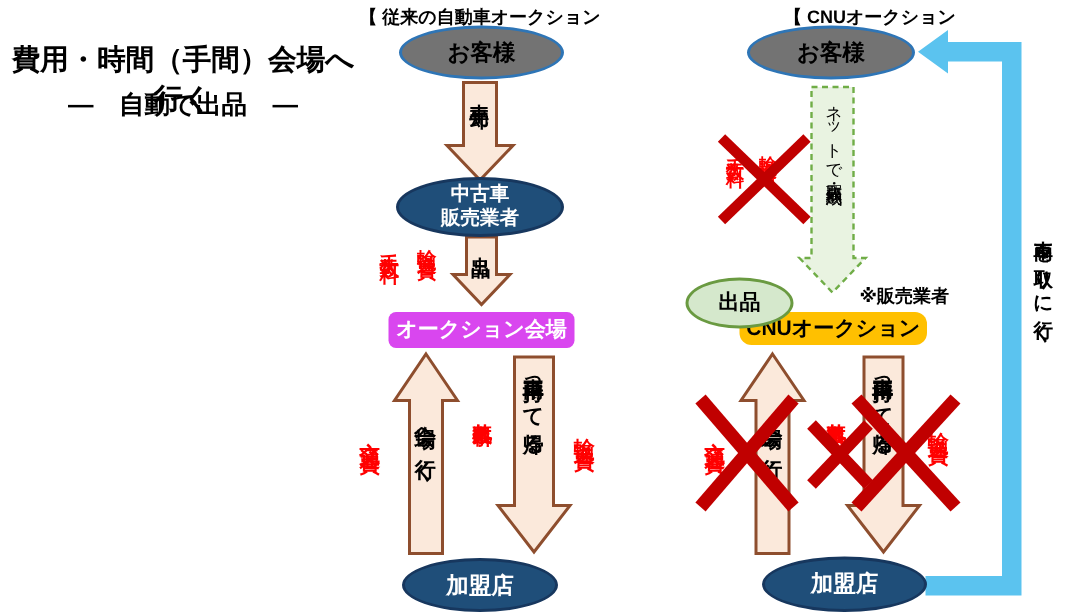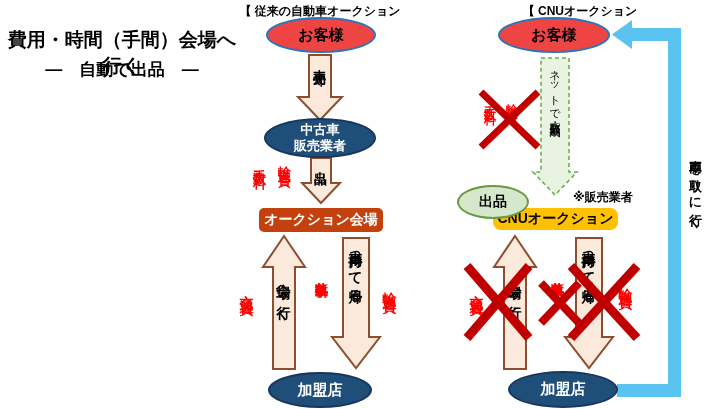--- a/index.html
+++ b/index.html
@@ -8,26 +8,26 @@
   .layer{position:absolute;left:0;top:0;width:720px;height:409px;pointer-events:none;}
   .abs{position:absolute;}
   .bold{font-weight:bold;}
   .center{text-align:center;}
   .vtext{writing-mode:vertical-rl;text-orientation:upright;line-height:1;letter-spacing:2px;white-space:nowrap;}
   .ls0{letter-spacing:0.5px;}
   .ls1{letter-spacing:1px;}
   .ls4{letter-spacing:4px;}
   .red{color:#FF0000;}
   .ellipse{border-radius:50%;display:flex;align-items:center;justify-content:center;box-sizing:border-box;}
-  .blue-ellipse{background:#ef4444;border:2px solid #2E75B6;}
+  .blue-ellipse{background:#737373;border:2px solid #2E75B6;}
   .navy-ellipse{background:#1F4E79;border:2px solid #17375E;color:#fff;}
   .green-ellipse{background:#D5E8CC;border:2px solid #6A9A41;}
-  .venue-box{background:#c2410c;color:#fff;border-radius:5px;display:flex;align-items:center;justify-content:center;}
+  .venue-box{background:#d946ef;color:#fff;border-radius:5px;display:flex;align-items:center;justify-content:center;}
   .cnu-box{background:#FFC000;color:#000;border-radius:8px;display:flex;align-items:center;justify-content:center;}
-  .pre{white-space:pre-line;}
+  .pre{white-space:pre-line;font-family:Liberation Mono, monospace;}
   .z2{z-index:2;}
   .z3{z-index:3;}
 </style>
 </head>
 <body>
 
 <div class="stage">
 
   <svg class="layer" viewBox="0 0 720 409">
 

